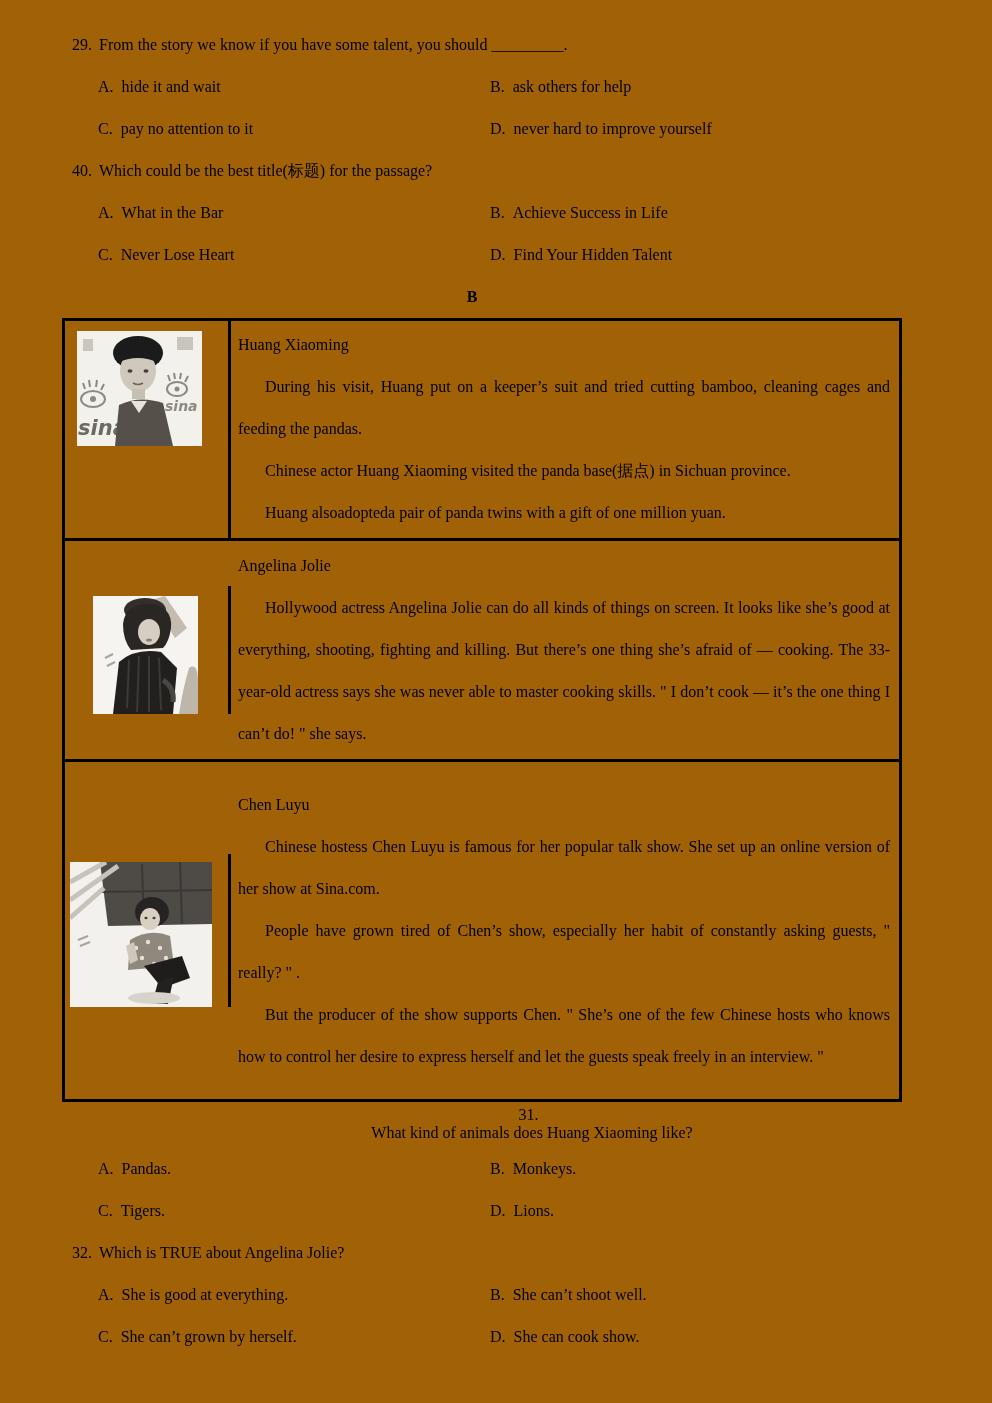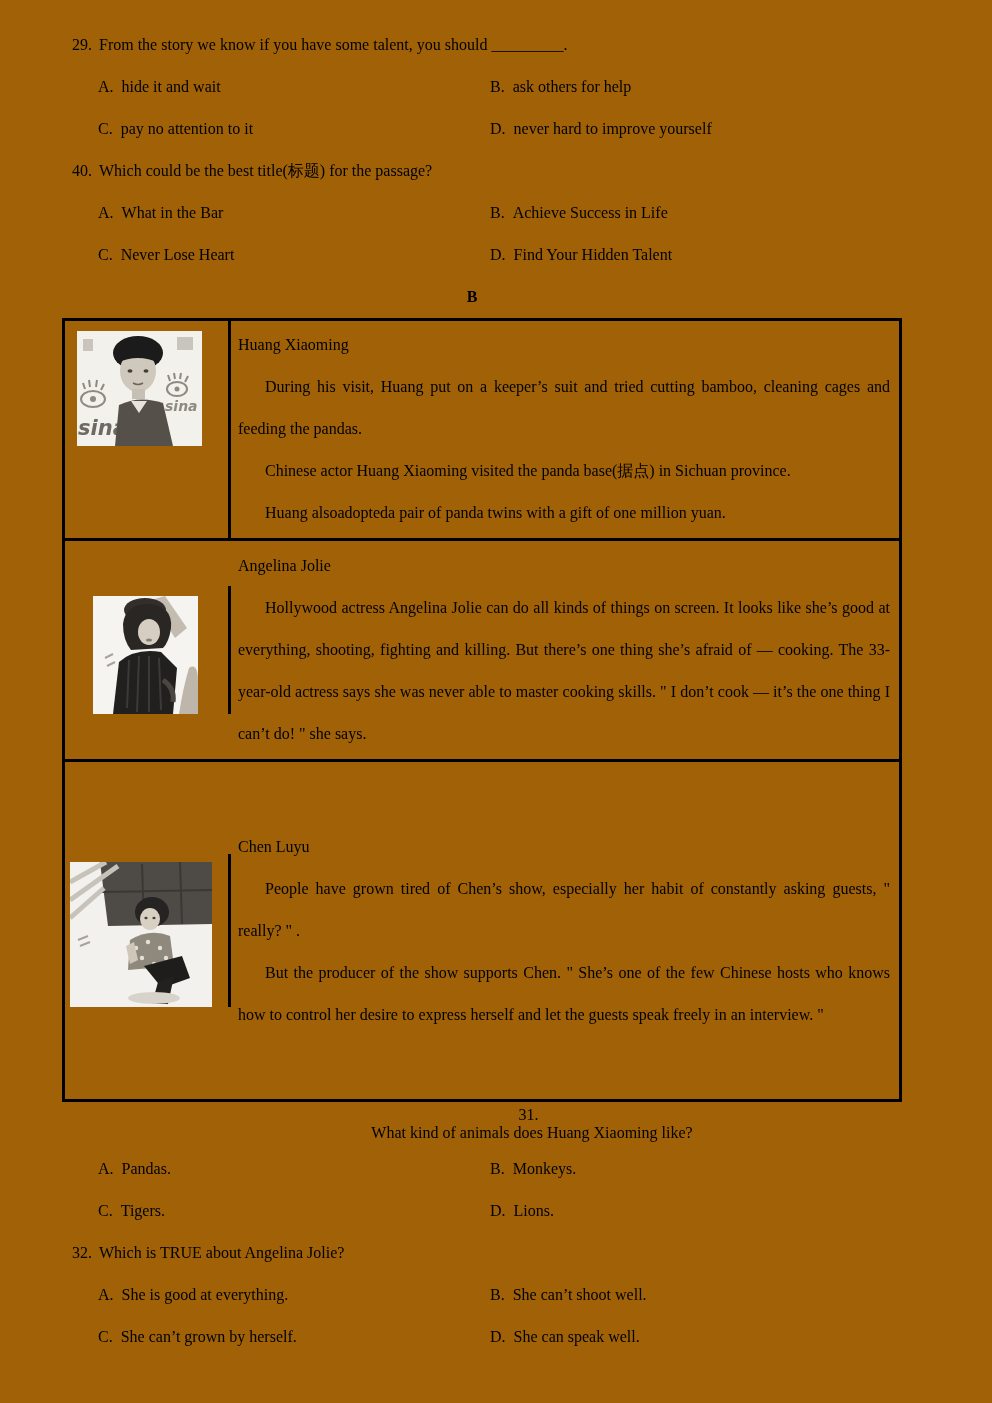--- a/index.html
+++ b/index.html
@@ -177,20 +177,21 @@
               <circle cx="84" cy="102" r="2.2"></circle>
           </g>
           <path d="M56,84 L64,80 L68,98 L60,102 Z" fill="#cfc7ba"></path>
           <path d="M74,104 L112,94 L120,116 L92,126 Z" fill="#1e1d1b"></path>
           <path d="M88,120 L104,114 L98,142 L82,142 Z" fill="#23211f"></path>
           <ellipse cx="84" cy="136" rx="26" ry="6" fill="#d8d3ca"></ellipse>
         </svg>
       </div>
       <div class="ctext">
         <div class="cname">Chen Luyu</div>
+        <p class="cpar">Chinese hostess Chen Luyu is famous for her popular talk show. She set up an online version of her show at Sina.com.</p>
         <p class="cpar">People have grown tired of Chen’s show, especially her habit of constantly asking guests, " really? " .</p>
         <p class="cpar">But the producer of the show supports Chen. " She’s one of the few Chinese hosts who knows how to control her desire to express herself and let the guests speak freely in an interview. "</p>
       </div>
     </div>
   </div>
 
   <div class="qline after-table">
     <span class="qnum">31.</span>
     <span>What kind of animals does Huang Xiaoming like?</span>
   </div>
@@ -229,17 +230,17 @@
       <span>She can’t shoot well.</span>
     </span>
   </div>
   <div class="optrow">
     <span class="opt-a">
       <span class="opt-label">C.</span>
       <span>She can’t grown by herself.</span>
     </span>
     <span class="opt-b">
       <span class="opt-label">D.</span>
-      <span>She can speak well.</span>
+      <span>She can cook show.</span>
     </span>
   </div>
 
 </div>
 
 </body></html>

